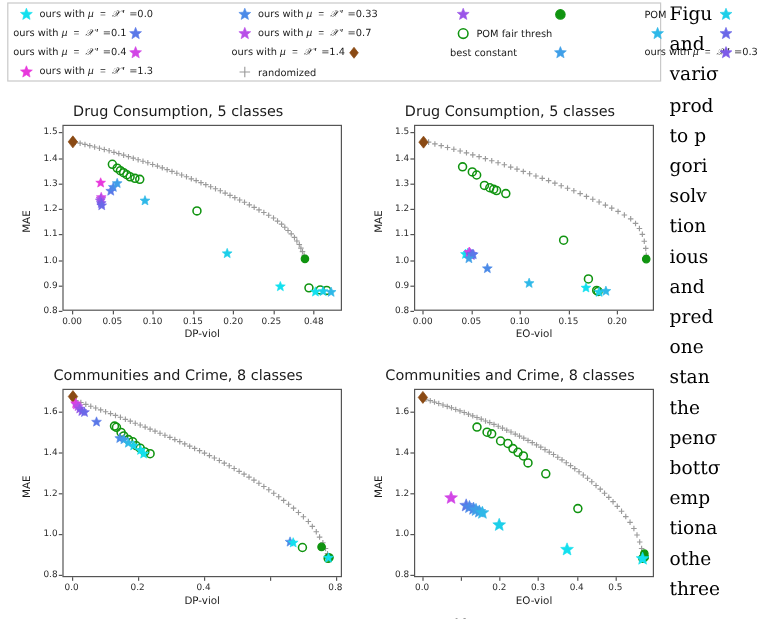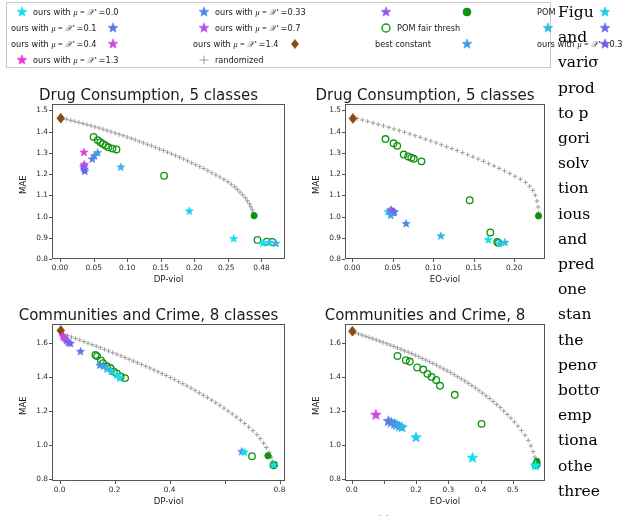--- a/index.html
+++ b/index.html
@@ -46,21 +46,21 @@
     height: 16px;
   }
   .legend-label {
     font-size: 8.2px;
     color: #1a1a1a;
     white-space: nowrap;
     line-height: 16px;
     font-family: "DejaVu Sans", sans-serif;
   }
   .legend-label .mathvar {
-    font-family: Liberation Serif, serif;
+    font-family: Liberation Mono, monospace;
     font-style: italic;
   }
 
   
   .caption {
     position: absolute;
     left: 558px;
     top: 0px;
     width: 86px;
     font-family: "DejaVu Serif", serif;
@@ -75,21 +75,21 @@
   }
 
   
   .panel {
     position: absolute;
   }
   .panel-title {
     position: absolute;
     width: 100%;
     text-align: center;
-    font-size: 15px;
+    font-size: 12px;
     color: #1a1a1a;
     top: 0px;
     font-family: "DejaVu Sans", sans-serif;
   }
   .axes {
     position: absolute;
     border: 1px solid #555555;
     box-sizing: border-box;
     background: #ffffff;
     overflow: visible;

